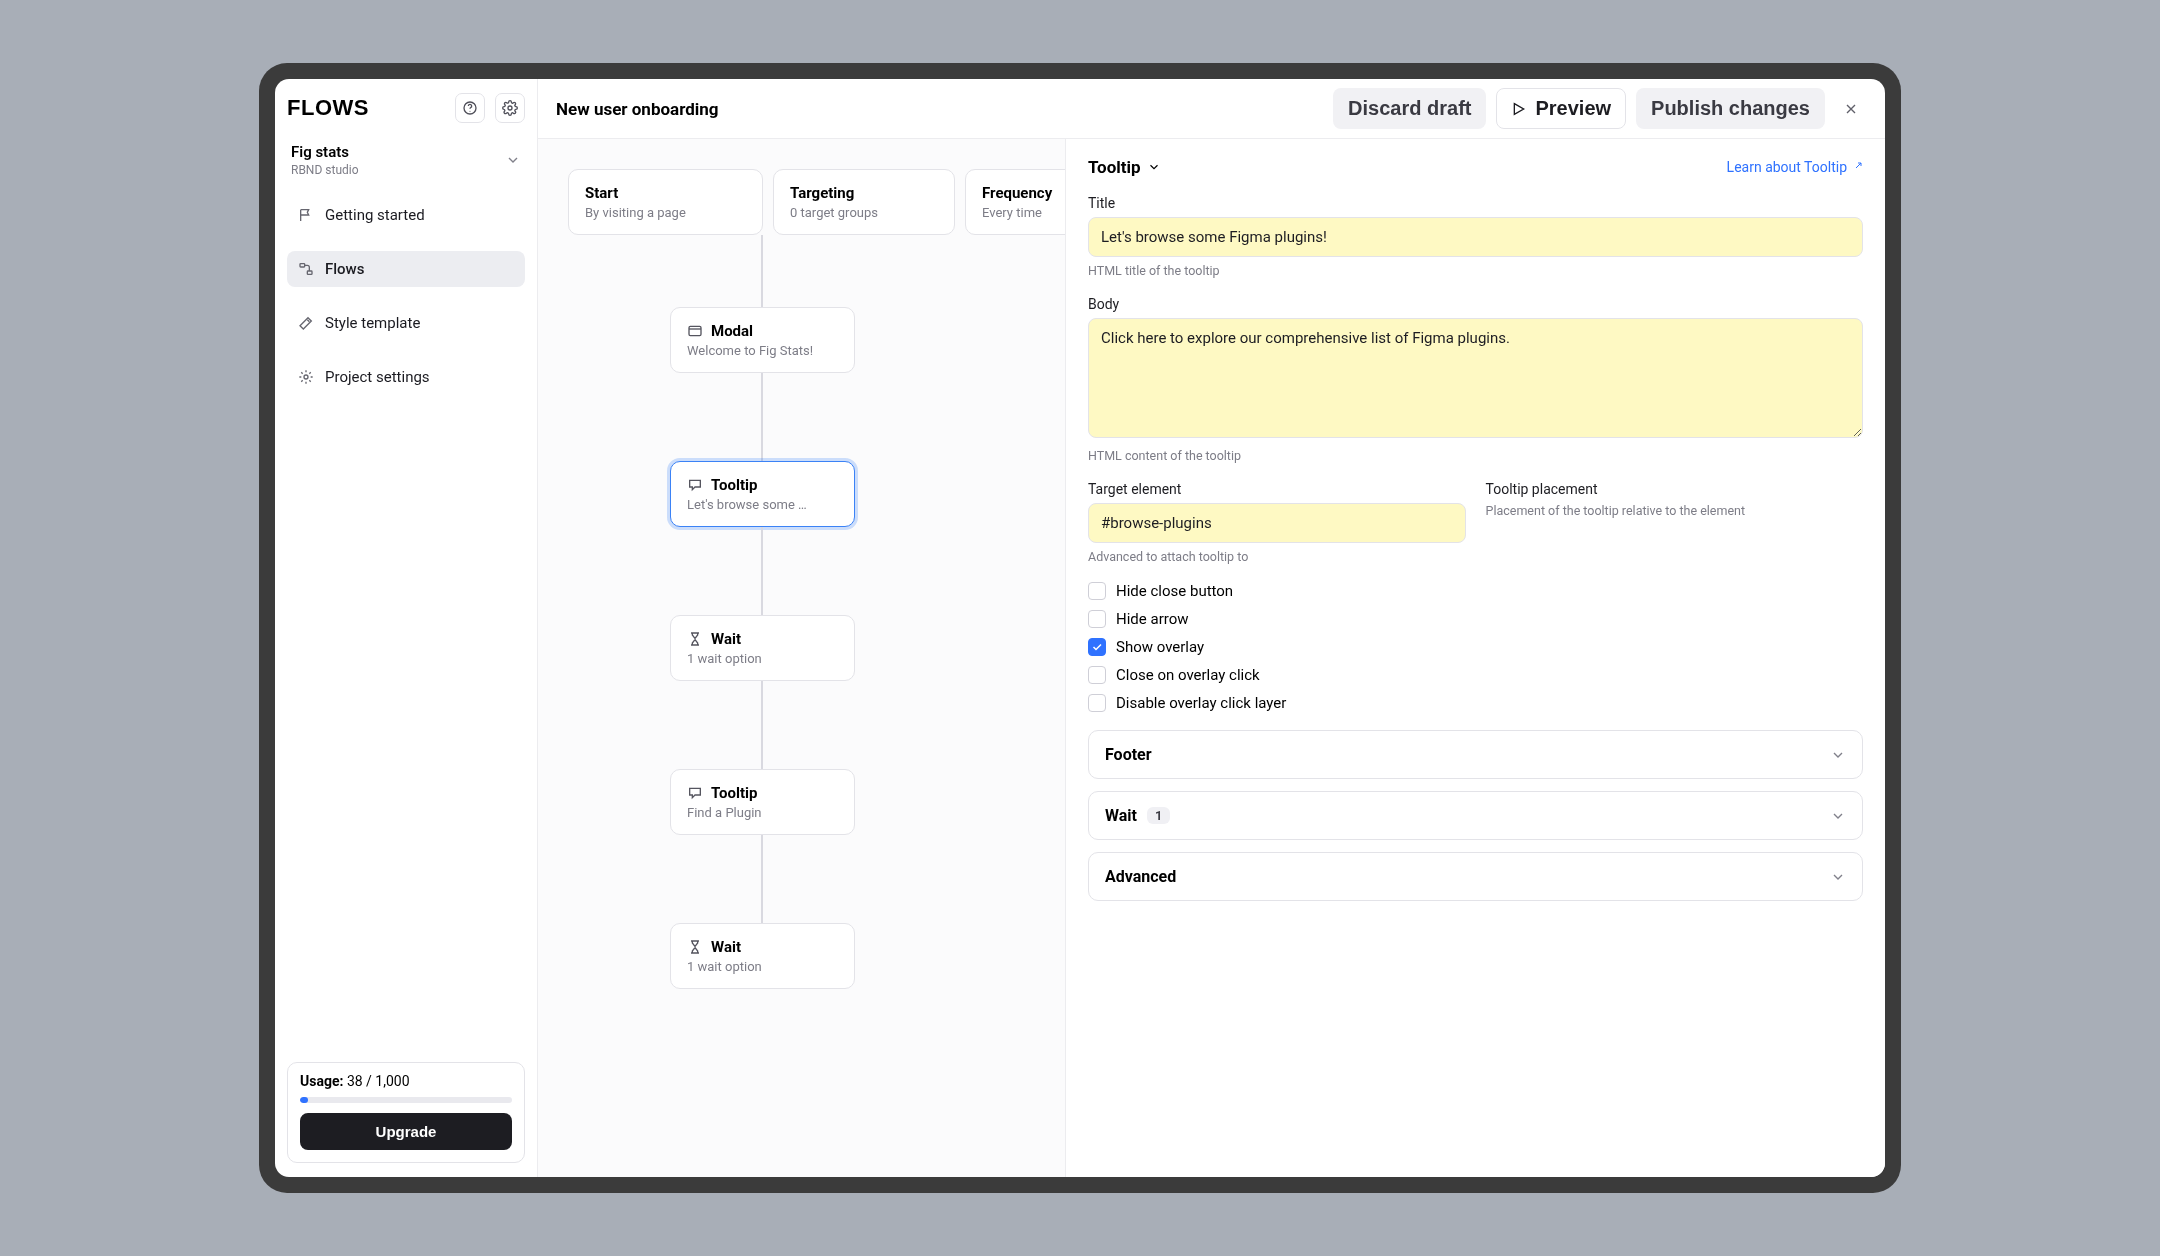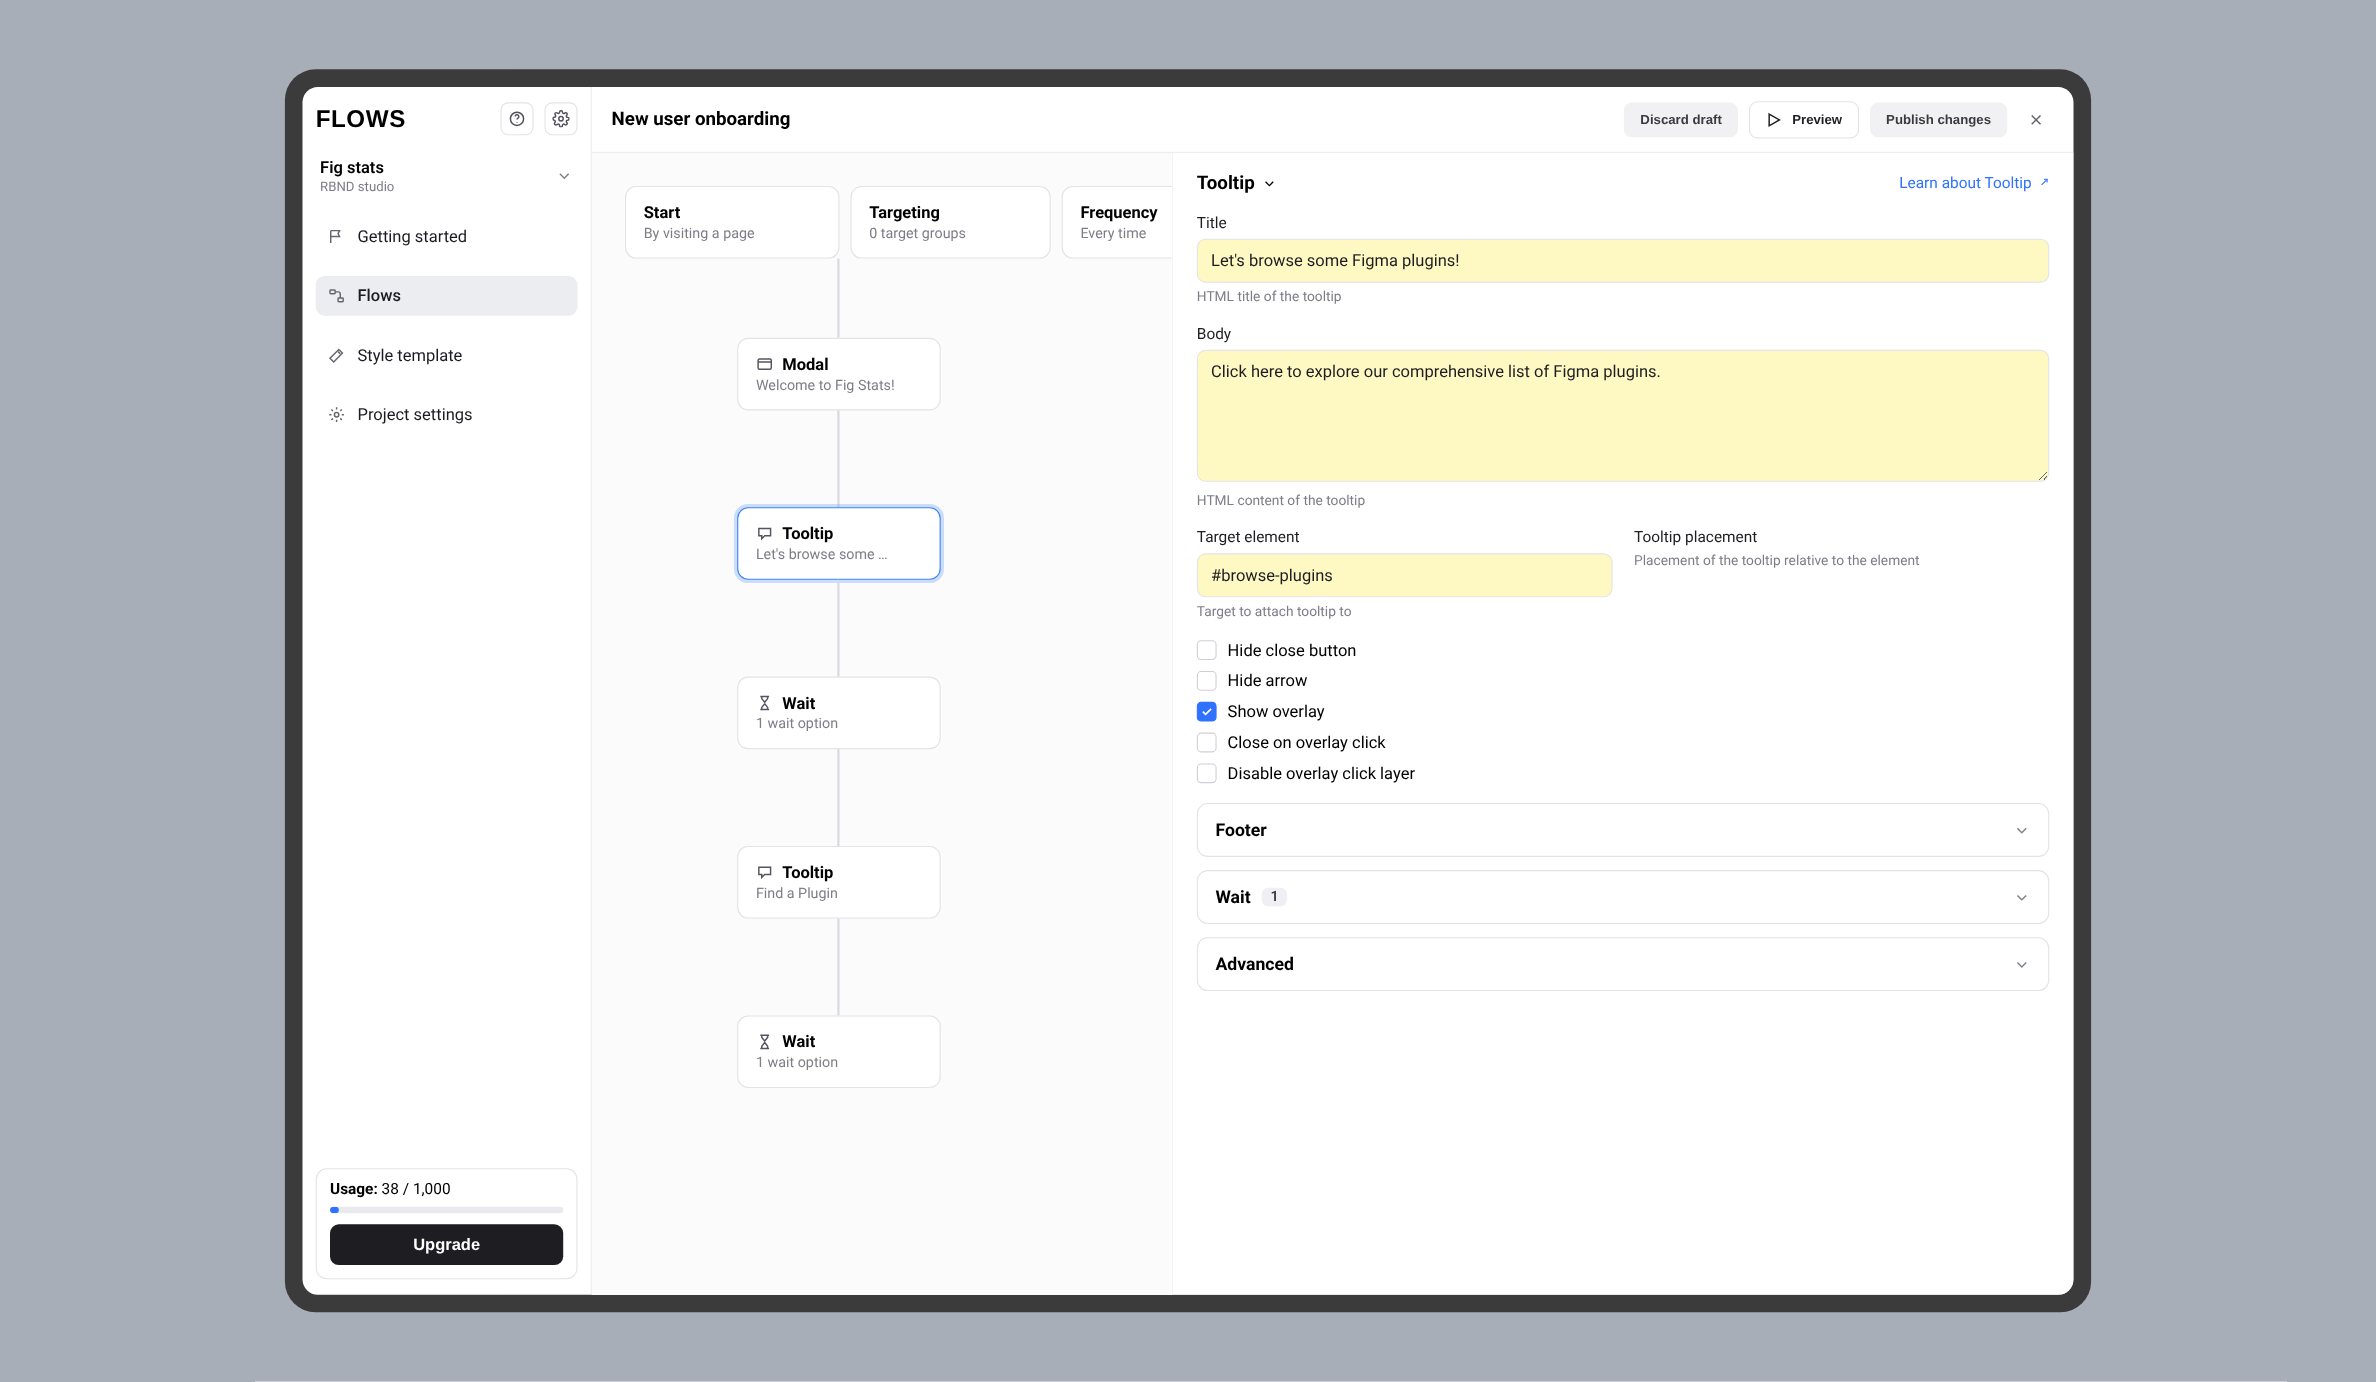--- a/index.html
+++ b/index.html
@@ -74,21 +74,21 @@
 
   
   .main { flex: 1; display: flex; flex-direction: column; min-width: 0; }
   .topbar {
     height: 60px; border-bottom: 1px solid #ececef; display: flex; align-items: center;
     padding: 0 18px; gap: 12px;
   }
   .page-title { font-size: 17px; font-weight: 700; }
   .top-actions { margin-left: auto; display: flex; align-items: center; gap: 10px; }
   .btn {
-    border-radius: 8px; padding: 8px 14px; font-size: 12px; font-weight: 600; cursor: pointer;
+    border-radius: 8px; padding: 8px 14px; font-size: 20px; font-weight: 600; cursor: pointer;
     display: inline-flex; align-items: center; gap: 8px; border: 1px solid transparent;
   }
   .btn-ghost { background: #f1f1f4; color: #3a3a42; }
   .btn-outline { background: #fff; border-color: #e3e3e8; color: #1d1d22; }
   .btn-close { width: 32px; height: 32px; justify-content: center; padding: 0; background: transparent; color: #60606a; border: none; }
 
   .canvas-row { flex: 1; display: flex; min-height: 0; }
   .canvas {
     flex: 1; background: #fbfbfc; overflow: auto; position: relative; padding: 30px 30px 60px;
   }
@@ -400,21 +400,21 @@
           <div class="field">
             <div class="field-label">Body</div>
             <textarea class="textarea" style="">Click here to explore our comprehensive list of Figma plugins.</textarea>
             <div class="field-help">HTML content of the tooltip</div>
           </div>
 
           <div class="two-col">
             <div class="field">
               <div class="field-label">Target element</div>
               <input class="text-input" value="#browse-plugins" style="">
-              <div class="field-help">Target to attach tooltip to</div>
+              <div class="field-help">Advanced to attach tooltip to</div>
             </div>
             <div class="field">
               <div class="field-label">Tooltip placement</div>
               <div class="field-help">Placement of the tooltip relative to the element</div>
             </div>
           </div>
 
           <div class="check-list">
             <label class="check-row">
               <span class="checkbox"></span>

